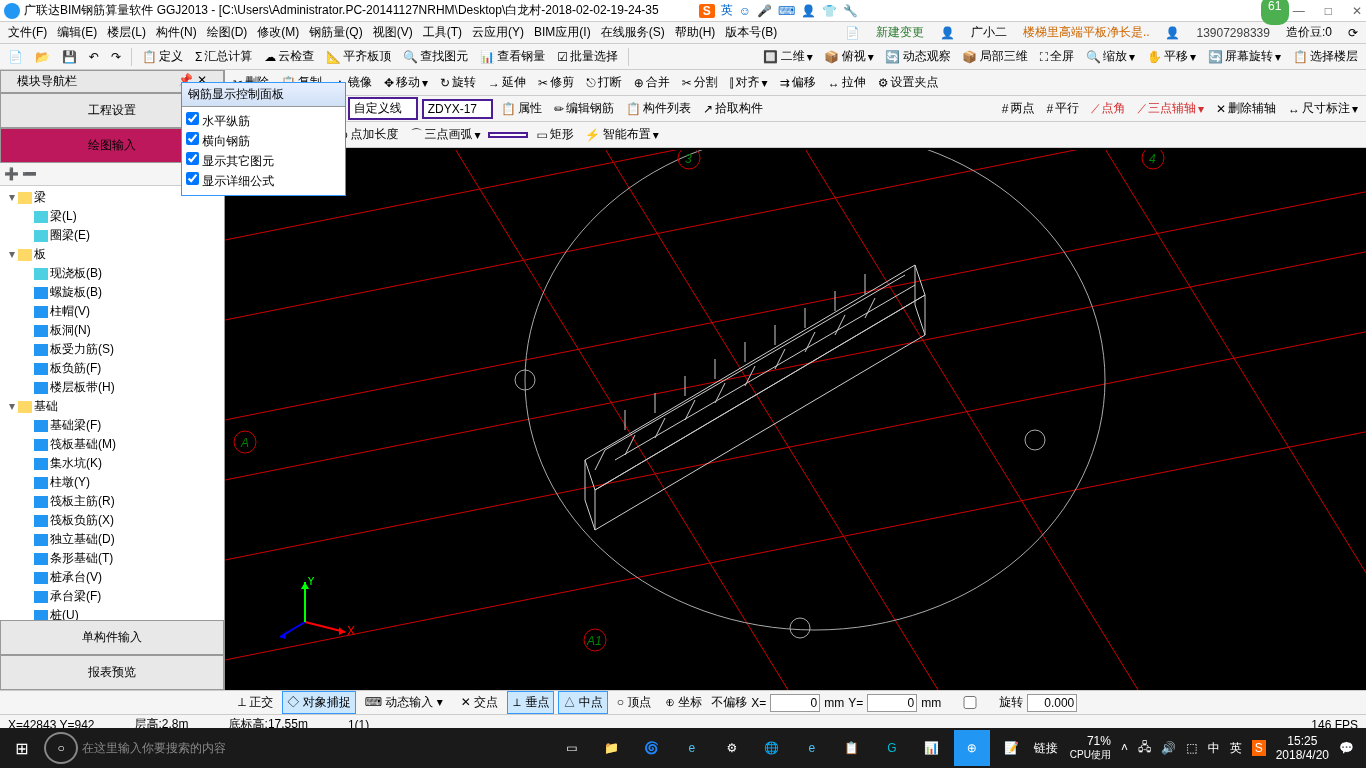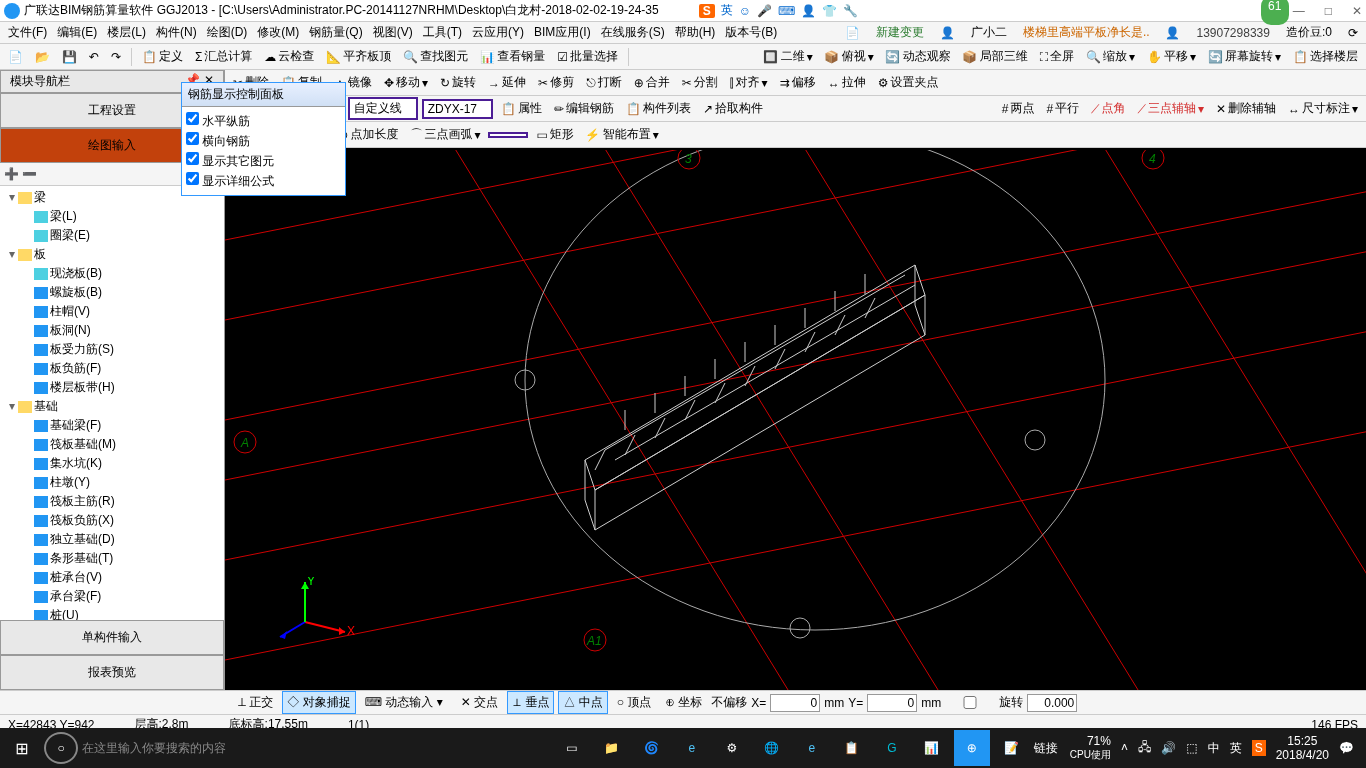--- a/index.html
+++ b/index.html
@@ -14,23 +14,23 @@
 .titlebar .badge{background:#4caf50;color:#fff;width:28px;height:29px;border-radius:10px;text-align:center;line-height:20px;margin-right:4px}
 .titlebar .winctl{display:flex;gap:20px;color:#666}
 .menubar{height:22px;background:#f5f5f5;display:flex;padding:0 4px;border-bottom:1px solid #ccc;gap:2px}
 .menubar span{padding:2px 4px;cursor:pointer}
 .menubar .right{margin-left:auto;display:flex;align-items:center;gap:8px}
 .toolbar{height:26px;background:#f5f5f5;display:flex;align-items:center;padding:0 4px;border-bottom:1px solid #ccc;gap:4px}
 .toolbar .btn{padding:2px 4px;display:flex;align-items:center;gap:2px;cursor:pointer}
 .toolbar .sep{width:1px;height:18px;background:#ccc;margin:0 2px}
 .main{display:flex;height:620px}
 .leftpanel{width:225px;background:#f5f5f5;border-right:1px solid #999;display:flex;flex-direction:column}
-.leftpanel .panelhdr{background:#e8e8e8;border:1px solid #999;padding:2px 9px;display:flex;justify-content:space-between}
+.leftpanel .panelhdr{background:#e8e8e8;border:1px solid #999;padding:2px 16px;display:flex;justify-content:space-between}
 .leftpanel .tab{background:#e8e8e8;border:1px solid #999;text-align:center;padding:8px;cursor:pointer}
-.leftpanel .tab.active{background:#c2410c}
+.leftpanel .tab.active{background:#be185d}
 .leftpanel .iconrow{padding:4px;border-bottom:1px solid #ccc}
 .tree{flex:1;background:#fff;overflow:auto;padding:2px}
 .tree .node{padding:1px 2px;white-space:nowrap;cursor:pointer}
 .tree .exp{display:inline-block;width:12px;text-align:center;color:#666}
 .tree .ficon{display:inline-block;width:14px;height:12px;margin-right:2px;vertical-align:middle}
 .tree .i0{padding-left:4px}.tree .i1{padding-left:20px}
 .viewport{flex:1;background:#000;position:relative}
 .ribbon{position:absolute;top:0;left:0;right:0;background:#f5f5f5}
 .ribbon .row{height:26px;display:flex;align-items:center;padding:0 4px;gap:4px;border-bottom:1px solid #ccc}
 .ribbon .btn{padding:2px 4px;display:flex;align-items:center;gap:2px;cursor:pointer}

